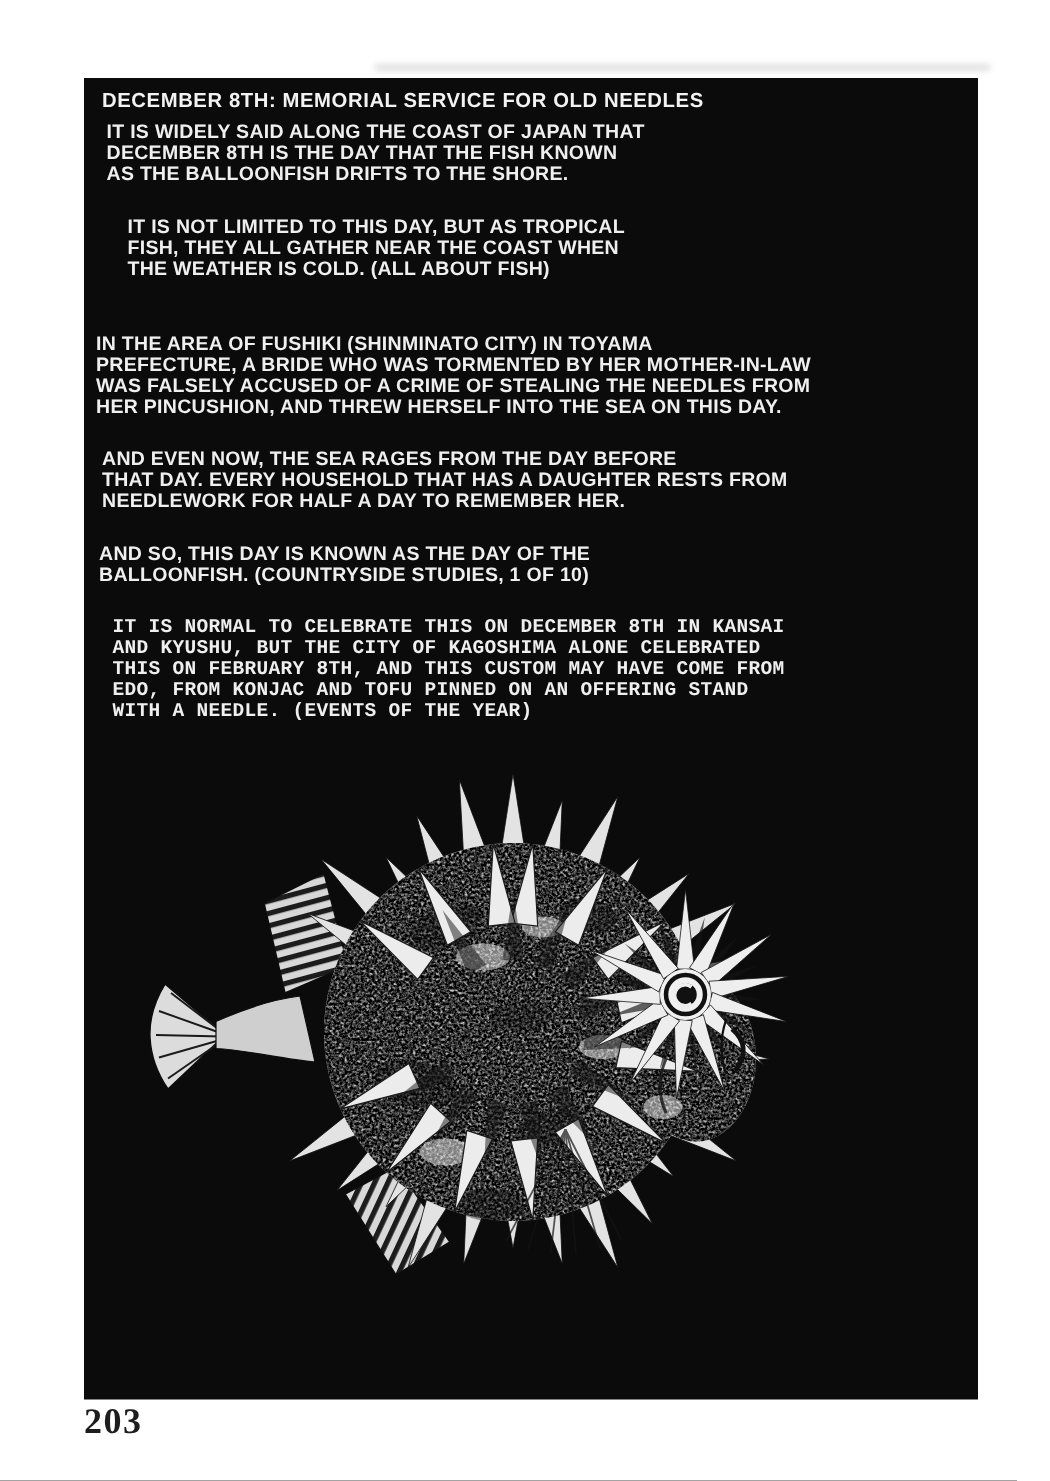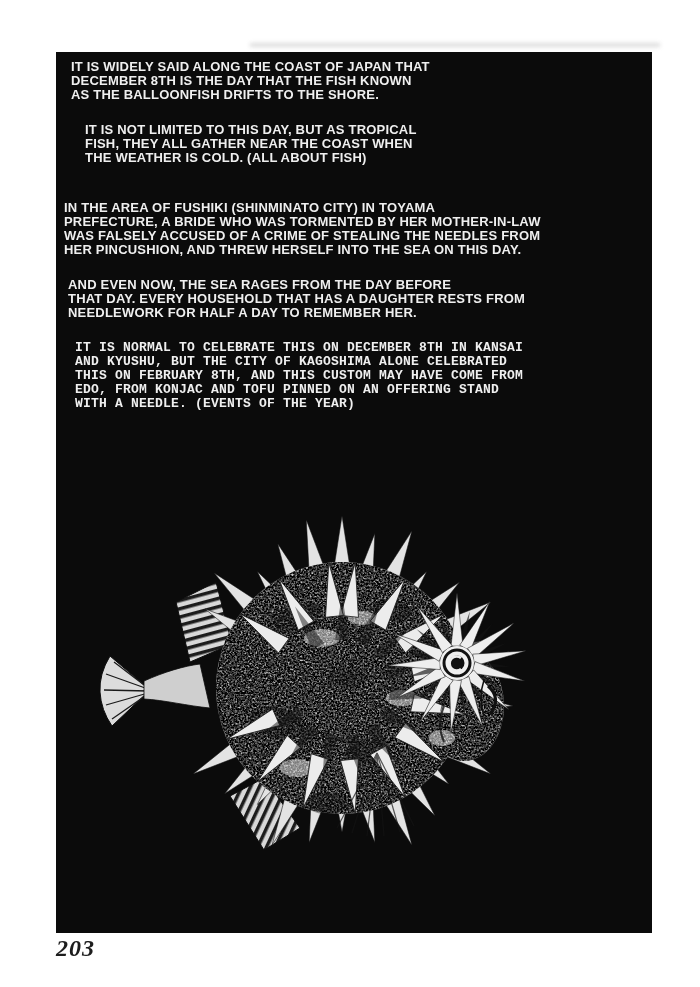--- a/index.html
+++ b/index.html
@@ -39,47 +39,50 @@
   .p4{ margin-left:0px; }
   .p5{ margin-left:-2px; }
   .p6{ margin-left:7px;font-family:Liberation Mono, monospace; }
   .fish-figure {
     position:absolute; left:36px; top:446px; width:456px; height:376px; margin:0;
   }
   .fish-figure svg { display:block; width:456px; height:376px; }
   .page-number {
     position:absolute; left:56px; top:935px;
     font-family:"Liberation Serif", serif;
-    font-style:italic; font-weight:bold;
+    font-weight:bold;
     font-size:24px; color:#1d1d1d; letter-spacing:1px;
   }
 </style>
 </head>
 <body>
 
 <div class="sheet">
 
   <div class="scan-smudge"></div>
 
   <section class="panel">
 
     <div class="text-block">
+      <h1 class="title">DECEMBER 8TH: MEMORIAL SERVICE FOR OLD NEEDLES</h1>
       <p class="para p1">IT IS WIDELY SAID ALONG THE COAST OF JAPAN THAT
 DECEMBER 8TH IS THE DAY THAT THE FISH KNOWN
 AS THE BALLOONFISH DRIFTS TO THE SHORE.</p>
       <p class="para p2">IT IS NOT LIMITED TO THIS DAY, BUT AS TROPICAL
 FISH, THEY ALL GATHER NEAR THE COAST WHEN
 THE WEATHER IS COLD. (ALL ABOUT FISH)</p>
       <p class="para p3">IN THE AREA OF FUSHIKI (SHINMINATO CITY) IN TOYAMA
 PREFECTURE, A BRIDE WHO WAS TORMENTED BY HER MOTHER-IN-LAW
 WAS FALSELY ACCUSED OF A CRIME OF STEALING THE NEEDLES FROM
 HER PINCUSHION, AND THREW HERSELF INTO THE SEA ON THIS DAY.</p>
       <p class="para p4">AND EVEN NOW, THE SEA RAGES FROM THE DAY BEFORE
 THAT DAY. EVERY HOUSEHOLD THAT HAS A DAUGHTER RESTS FROM
 NEEDLEWORK FOR HALF A DAY TO REMEMBER HER.</p>
+      <p class="para p5">AND SO, THIS DAY IS KNOWN AS THE DAY OF THE
+BALLOONFISH. (COUNTRYSIDE STUDIES, 1 OF 10)</p>
       <p class="para p6">IT IS NORMAL TO CELEBRATE THIS ON DECEMBER 8TH IN KANSAI
 AND KYUSHU, BUT THE CITY OF KAGOSHIMA ALONE CELEBRATED
 THIS ON FEBRUARY 8TH, AND THIS CUSTOM MAY HAVE COME FROM
 EDO, FROM KONJAC AND TOFU PINNED ON AN OFFERING STAND
 WITH A NEEDLE. (EVENTS OF THE YEAR)</p>
     </div>
 
     <figure class="fish-figure">
       <svg viewBox="0 0 456 376" xmlns="http://www.w3.org/2000/svg">
         <defs>

